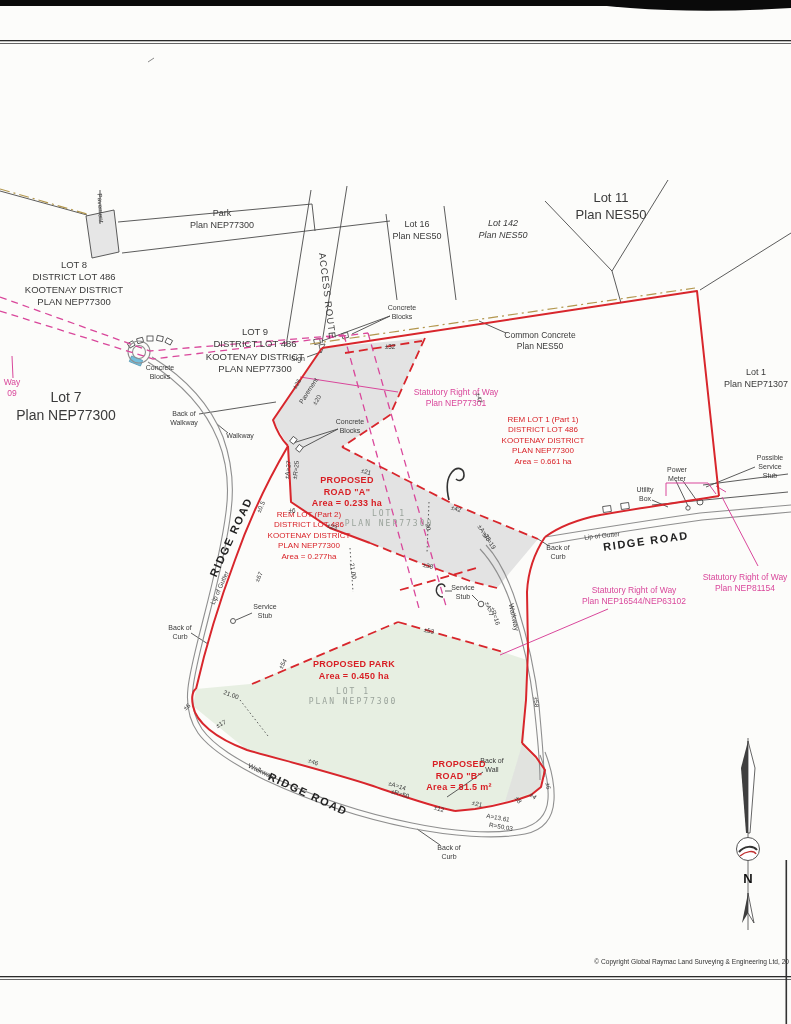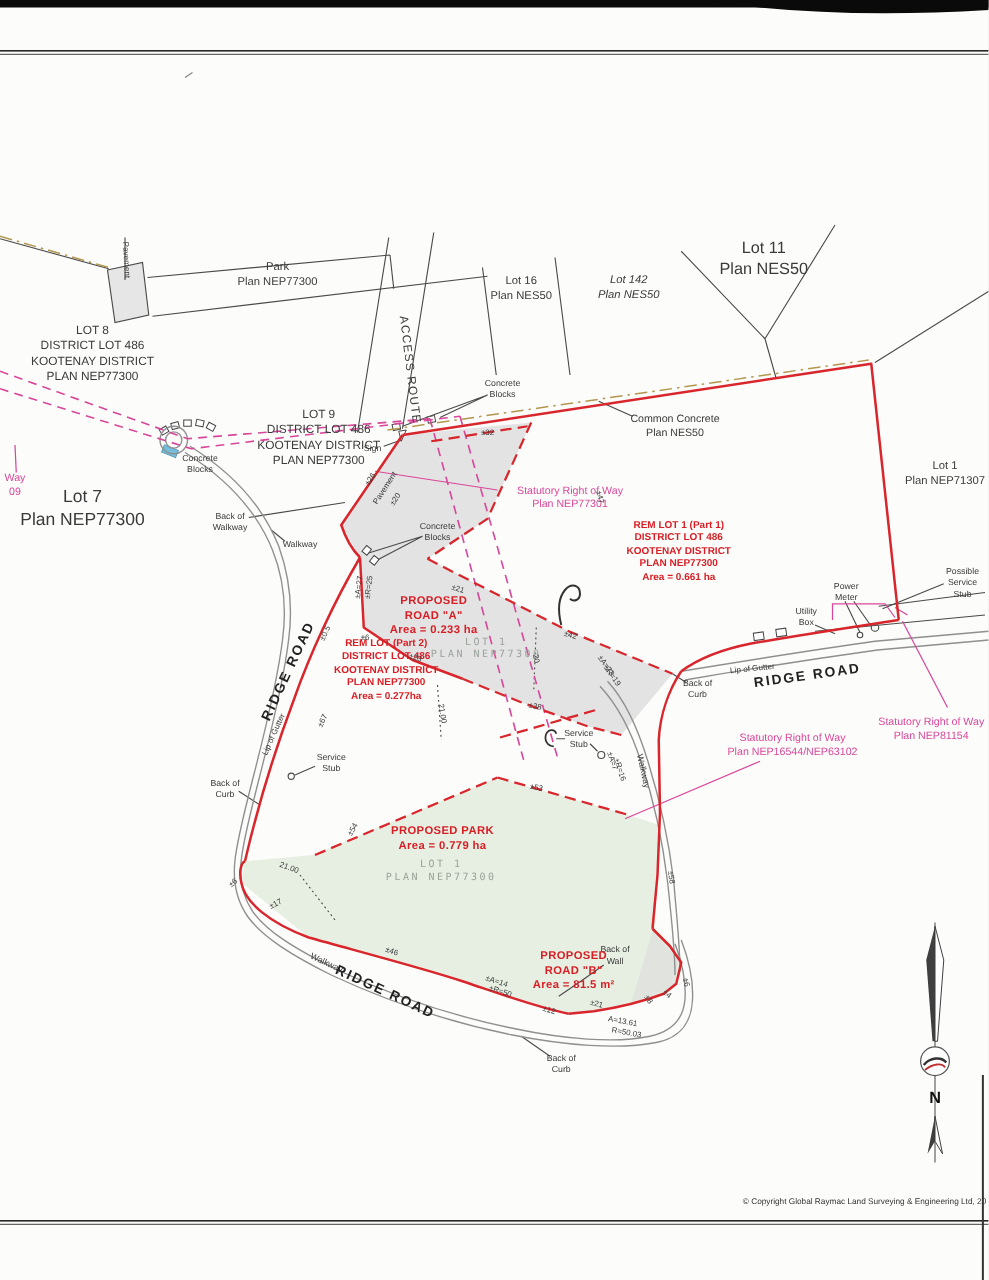--- a/index.html
+++ b/index.html
@@ -3,21 +3,21 @@
 <meta charset="utf-8">
 <style>
   html,body{margin:0;padding:0;background:#e8e8e8;}
   #page{position:relative;width:791px;height:1024px;background:#fcfcfa;overflow:hidden;
         font-family:"Liberation Sans",sans-serif;}
   svg{position:absolute;left:0;top:0;}
   #labels{position:absolute;left:0;top:0;width:791px;height:1024px;pointer-events:none;}
   .lbl{position:absolute;white-space:pre;text-align:center;line-height:1.3;
        font-family:"Liberation Sans",sans-serif;}
   .blk{color:#3a3a3a;}
-  .red{color:#d81e24;font-weight:bold;}
+  .red{color:#d81e24;font-weight:normal;}
   .redbig{color:#d81e24;font-weight:bold;letter-spacing:.3px;}
   .pink{color:#d9479b;}
   .gray{color:#9aa39b;font-family:"DejaVu Sans Mono",monospace;letter-spacing:2px;}
   .road{color:#222;font-weight:bold;letter-spacing:1.6px;}
   .dim{color:#3a3a3a;}
   .compass{color:#111;font-weight:bold;}
   #copyright{position:absolute;top:958px;right:2px;font-size:6.6px;color:#333;
              white-space:nowrap;}
 </style>
 </head>
@@ -235,21 +235,21 @@
 Area = 0.661 ha</div>
       <div class="lbl redbig" style="left: 347px; top: 493px; font-size: 9px; transform: translate(-50%, -50%) rotate(0deg);">PROPOSED
 ROAD "A"
 Area = 0.233 ha</div>
       <div class="lbl red" style="left: 309px; top: 536px; font-size: 8px; transform: translate(-50%, -50%) rotate(0deg);">REM LOT (Part 2)
 DISTRICT LOT 486
 KOOTENAY DISTRICT
 PLAN NEP77300
 Area = 0.277ha</div>
       <div class="lbl redbig" style="left: 354px; top: 671px; font-size: 9px; transform: translate(-50%, -50%) rotate(0deg);">PROPOSED PARK
-Area = 0.779 ha</div>
+Area = 0.450 ha</div>
       <div class="lbl redbig" style="left: 459px; top: 777px; font-size: 9px; transform: translate(-50%, -50%) rotate(0deg);">PROPOSED
 ROAD "B"
 Area = 81.5 m²</div>
       <div class="lbl gray" style="left: 389px; top: 519px; font-size: 8px; transform: translate(-50%, -50%) rotate(0deg);">LOT 1
 PLAN NEP77300</div>
       <div class="lbl gray" style="left: 353px; top: 697px; font-size: 8px; transform: translate(-50%, -50%) rotate(0deg);">LOT 1
 PLAN NEP77300</div>
       <div class="lbl compass" style="left: 748px; top: 879px; font-size: 13px; transform: translate(-50%, -50%) rotate(0deg);">N</div>
       <div class="lbl dim" style="left: 297px; top: 384px; font-size: 6.3px; transform: translate(-50%, -50%) rotate(-57deg);">±26</div>
       <div class="lbl dim" style="left: 390px; top: 347px; font-size: 6.3px; transform: translate(-50%, -50%) rotate(0deg);">±32</div>

